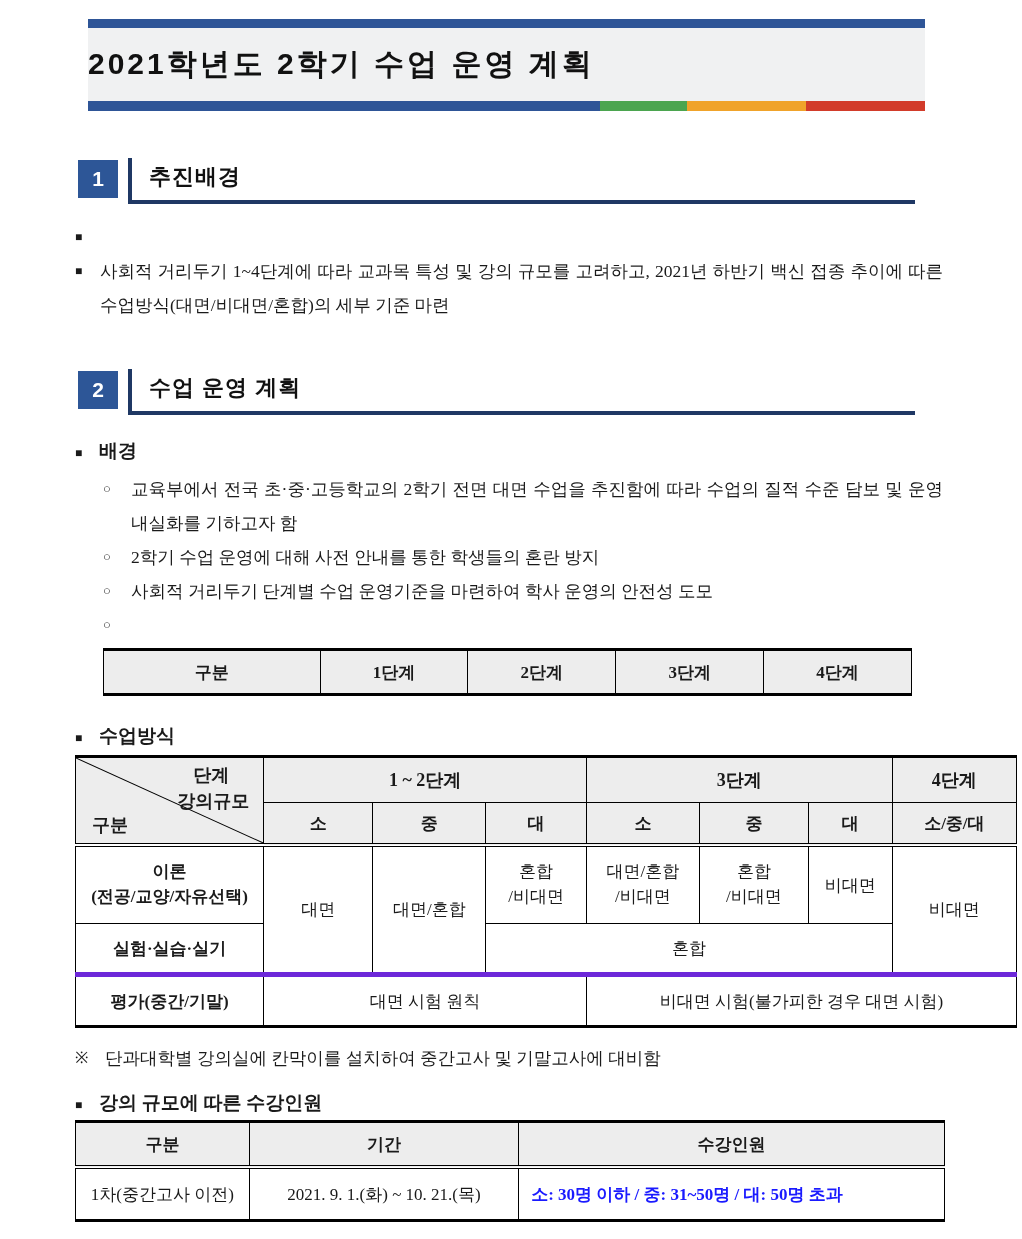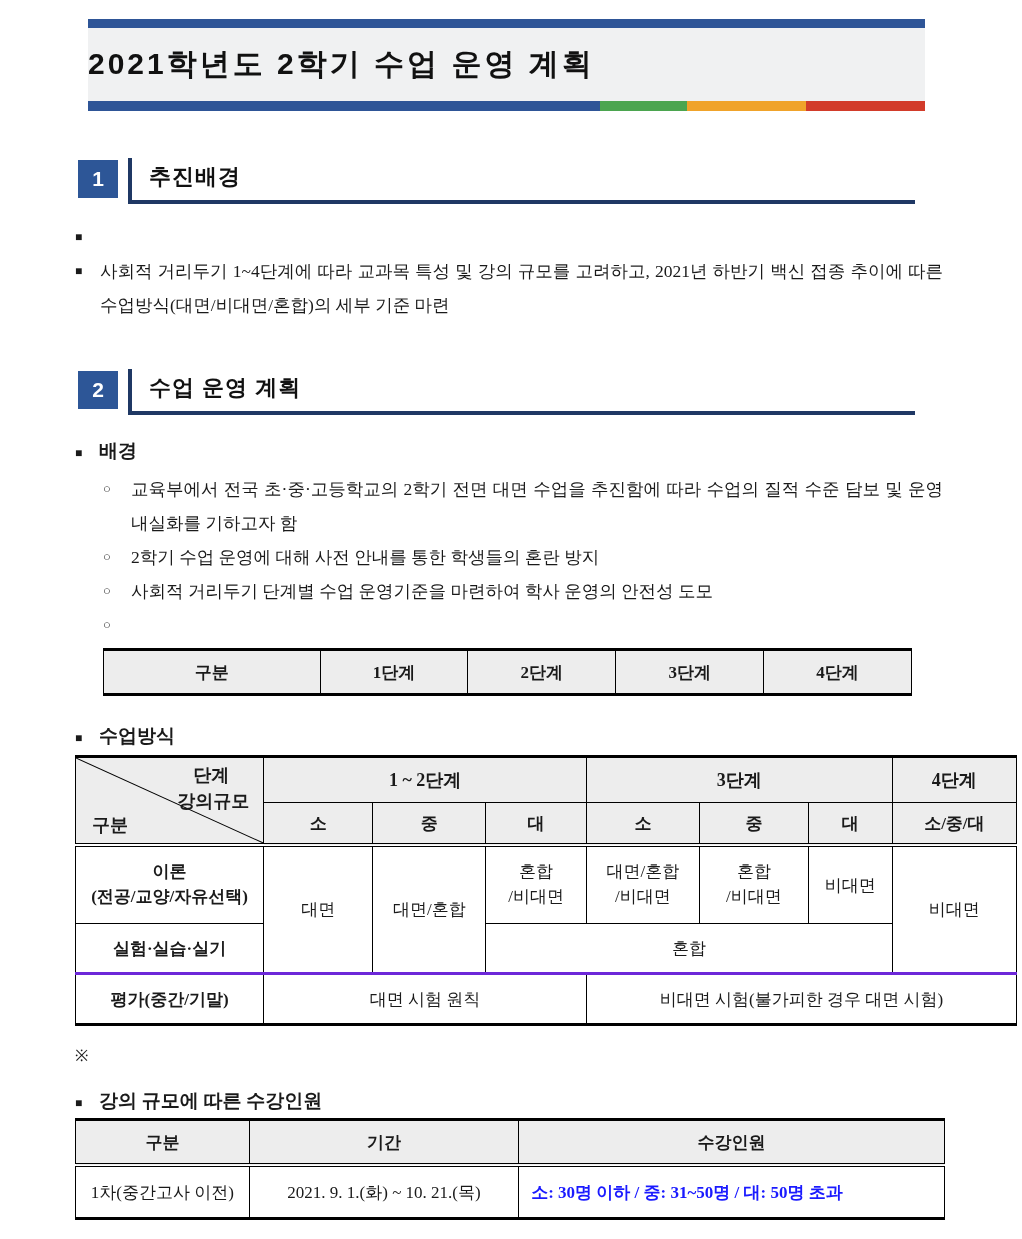--- a/index.html
+++ b/index.html
@@ -67,21 +67,21 @@
   .t2 .h1 td{height:40px;background:#ededed;font-weight:bold;font-size:18px;}
   .t2 .h2 td{height:36px;background:#ededed;font-weight:bold;border-bottom:4px double #000;}
   .t2 .corner{background:#ededed;position:relative;padding:0;font-weight:normal;font-size:16px;border-bottom:4px double #000;}
   .corner svg{position:absolute;left:0;top:0;width:100%;height:100%;}
   .corner .ct{position:absolute;right:34px;top:5px;}
   .corner .cm{position:absolute;right:14px;top:31px;}
   .corner .cb{position:absolute;left:16px;bottom:6px;}
   .t2 .theory td{height:72px;}
   .t2 .rlabel{font-weight:bold;margin-top:40px;}
   .t2 .practice td{height:44px;}
-  .t2 .eval td{height:44px;border-top:3px solid #6d28d9;}
+  .t2 .eval td{height:44px;border-top:5px solid #6d28d9;}
   .note-line{display:flex;margin-top:18px;font-size:17.5px;line-height:24px;}
   .note-line .mk{width:30px;flex-shrink:0;font-size:16px;}
 
   
   .t3{width:870px;margin-top:4px;border-style:solid;border-color:#000;border-width:3px 1px 3px 1px;}
   .t3 .thead td{height:38px;border-bottom:4px double #000;}
   .t3 .trow td{height:46px;}
   .t3 .size-cell{text-align:left;padding-left:12px;}
 </style>
 </head>
@@ -229,20 +229,21 @@
       <tr class="eval">
         <td class="rlabel">평가(중간/기말)</td>
         <td colspan="3">대면 시험 원칙</td>
         <td colspan="4">비대면 시험(불가피한 경우 대면 시험)</td>
       </tr>
     </tbody>
       </table>
 
     <div class="note-line">
       <span class="mk">※</span>
+      <span>단과대학별 강의실에 칸막이를 설치하여 중간고사 및 기말고사에 대비함</span>
     </div>
 
     <div class="sub-head" style="margin-top:20px;">
       <span class="mk">■</span>
       <span>강의 규모에 따른 수강인원</span>
     </div>
 
     <table class="t3">
       <colgroup>
         <col style="width:20%">

